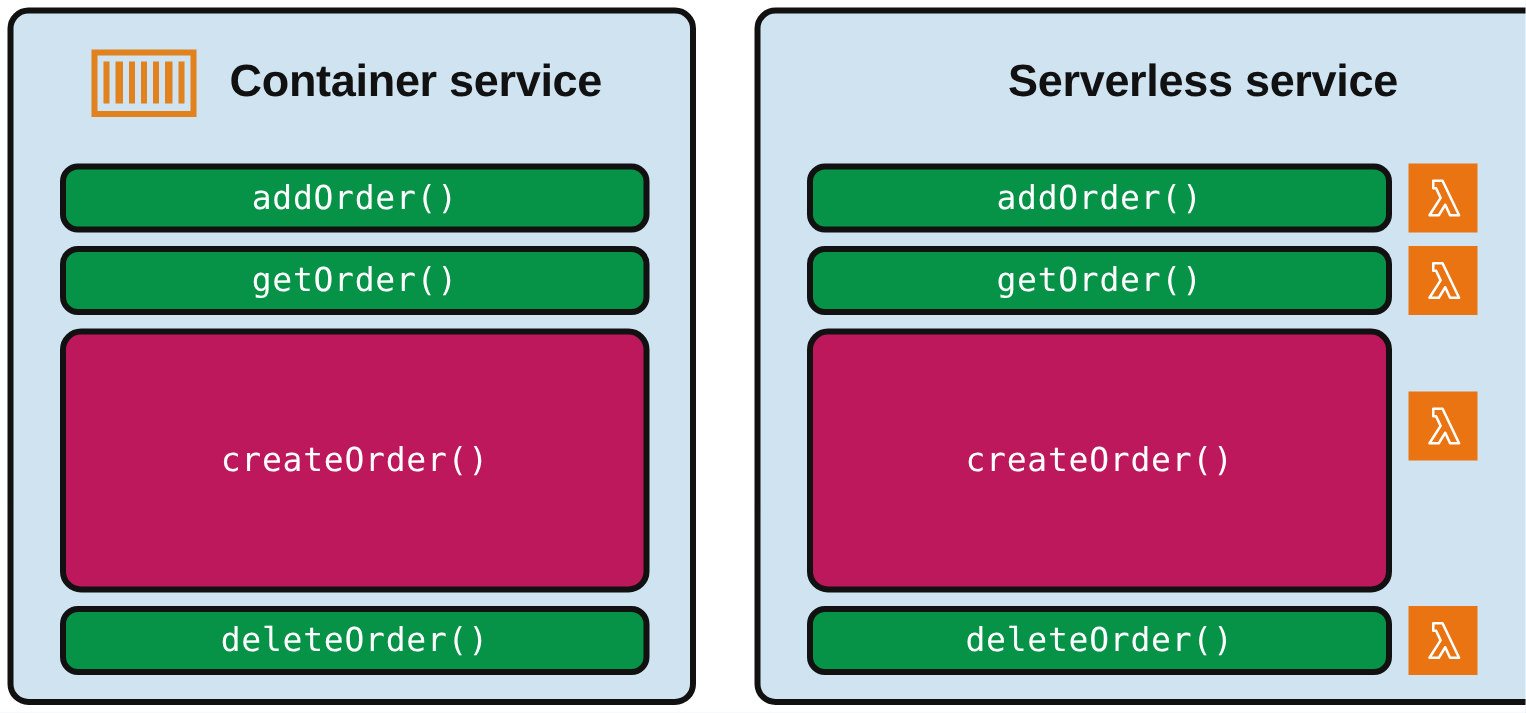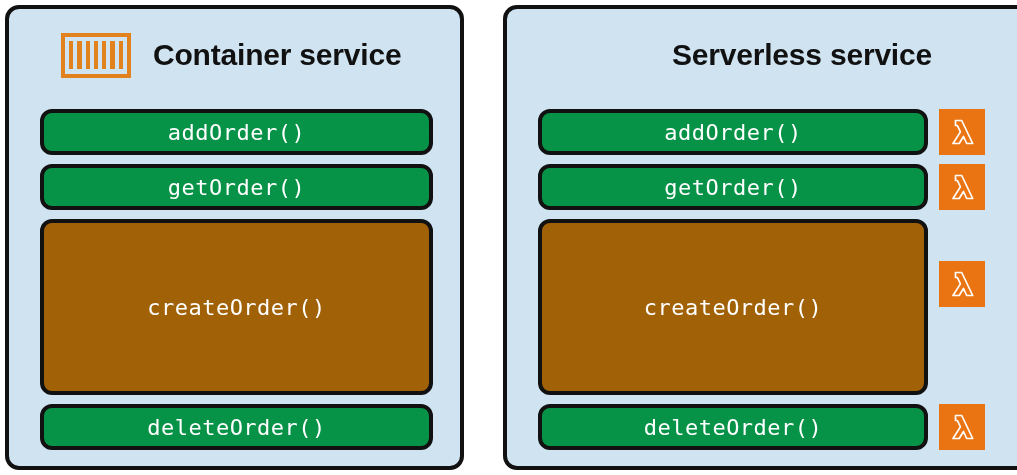--- a/index.html
+++ b/index.html
@@ -100,21 +100,21 @@
     align-items: center;
     justify-content: center;
     color: #ffffff;
     font-family: "DejaVu Sans Mono", "Liberation Mono", monospace;
     font-size: 22px;
     letter-spacing: 0.5px;
     height: 100%;
     width: 100%;
   }
   .op-box.green { background: #069347; }
-  .op-box.red   { background: #a16207; }
+  .op-box.red   { background: #be185d; border-radius: 14px; }
 
   
   .lambda-icon {
     position: absolute;
     width: 46px;
     height: 46px;
     background: #ea7411;
     display: flex;
     align-items: center;
     justify-content: center;

